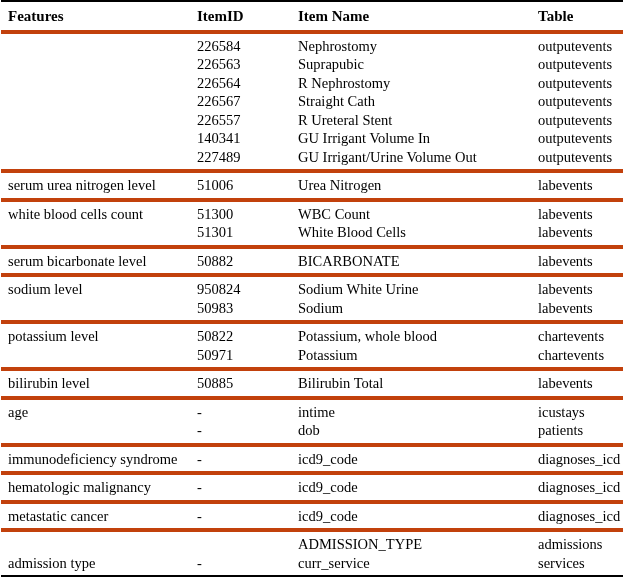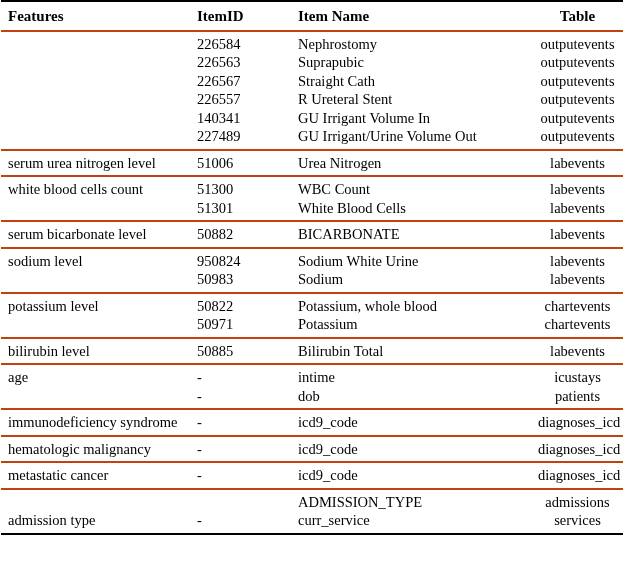--- a/index.html
+++ b/index.html
@@ -32,25 +32,25 @@
     text-align: left;
     font-weight: normal;
   }
   thead th {
     font-weight: bold;
     font-size: 15px;
     padding-top: 5px;
     padding-bottom: 4px;
     border-bottom: 1.5px solid #000;
   }
-  tbody { border-top: 2px solid #c2410c; }
+  tbody { border-top: 4px solid #c2410c; }
   tbody tr:first-child td { padding-top: 3px; }
   tbody tr:last-child td { padding-bottom: 3px; }
   .cell-feature, th.h-feature { padding-left: 7px; }
-  .cell-table, th.h-table { text-align: center; padding-right: 6px; }
+  .cell-table, th.h-table { text-align: left; padding-right: 6px; }
 </style>
 </head>
 <body>
 
 <table class="paper-table">
   <colgroup>
     <col class="c1">
       <col class="c2">
       <col class="c3">
       <col class="c4">
@@ -72,20 +72,26 @@
       <td class="cell-table">outputevents</td>
     </tr>
     <tr>
       <td class="cell-feature"></td>
       <td class="cell-itemid">226563</td>
       <td class="cell-itemname">Suprapubic</td>
       <td class="cell-table">outputevents</td>
     </tr>
     <tr>
       <td class="cell-feature"></td>
+      <td class="cell-itemid">226564</td>
+      <td class="cell-itemname">R Nephrostomy</td>
+      <td class="cell-table">outputevents</td>
+    </tr>
+    <tr>
+      <td class="cell-feature"></td>
       <td class="cell-itemid">226567</td>
       <td class="cell-itemname">Straight Cath</td>
       <td class="cell-table">outputevents</td>
     </tr>
     <tr>
       <td class="cell-feature"></td>
       <td class="cell-itemid">226557</td>
       <td class="cell-itemname">R Ureteral Stent</td>
       <td class="cell-table">outputevents</td>
     </tr>

